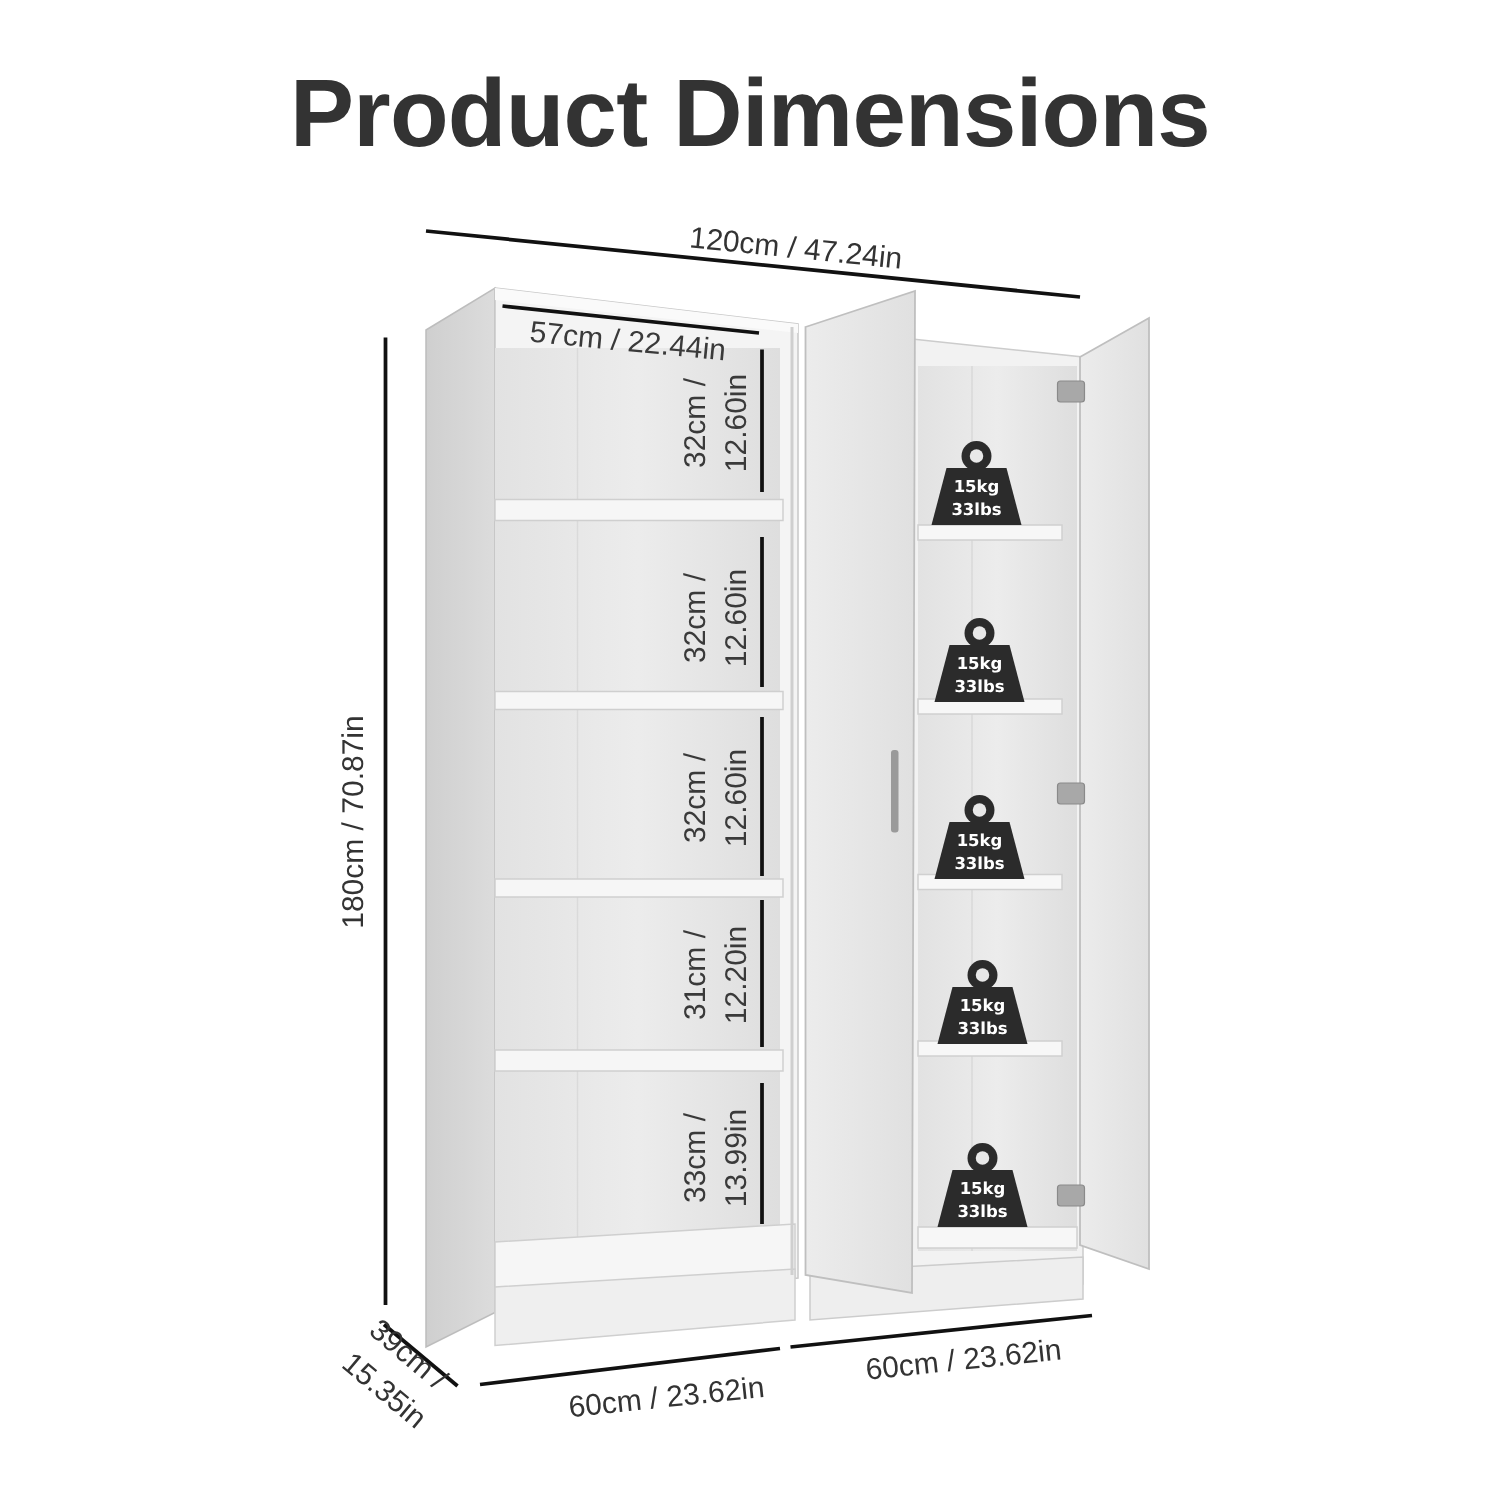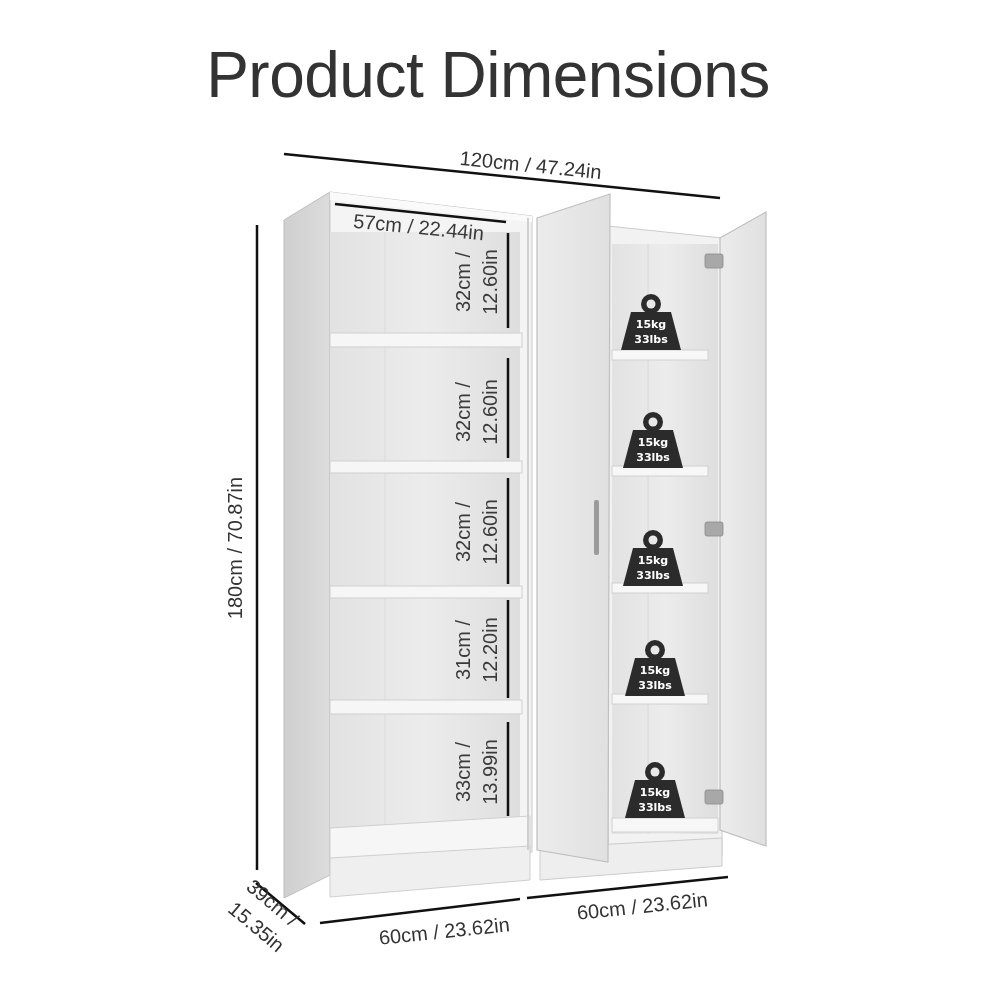--- a/index.html
+++ b/index.html
@@ -1,17 +1,17 @@
 <!DOCTYPE html>
 <html><head>
 <meta charset="utf-8">
 <style>
   html, body { margin: 0; padding: 0; background: #ffffff; }
   body { width: 1000px; height: 1000px; position: relative; overflow: hidden; font-family: "Liberation Sans", sans-serif; }
-  .title { position: absolute; left: 0; top: 38px; width: 976px; text-align: center; font-family: "Liberation Sans", sans-serif; font-weight: 400; font-size: 64px; color: #333333; letter-spacing: -0.5px; }
+  .title { position: absolute; left: 12px; top: 38px; width: 976px; text-align: center; font-family: "Liberation Sans", sans-serif; font-weight: 700; font-size: 64px; color: #333333; letter-spacing: -0.5px; }
   svg.stage { position: absolute; left: 0; top: 0; }
   .dim-text { font-family: "Liberation Sans", sans-serif; font-size: 20px; fill: #333333; }
   .shelf-text { font-family: "Liberation Sans", sans-serif; font-size: 20px; fill: #3a3a3a; }
   .w-text { font-family: "DejaVu Sans", sans-serif; font-weight: 700; font-size: 11px; fill: #ffffff; }
 </style>
 </head>
 <body>
 
 <div class="title">Product Dimensions</div>
 

